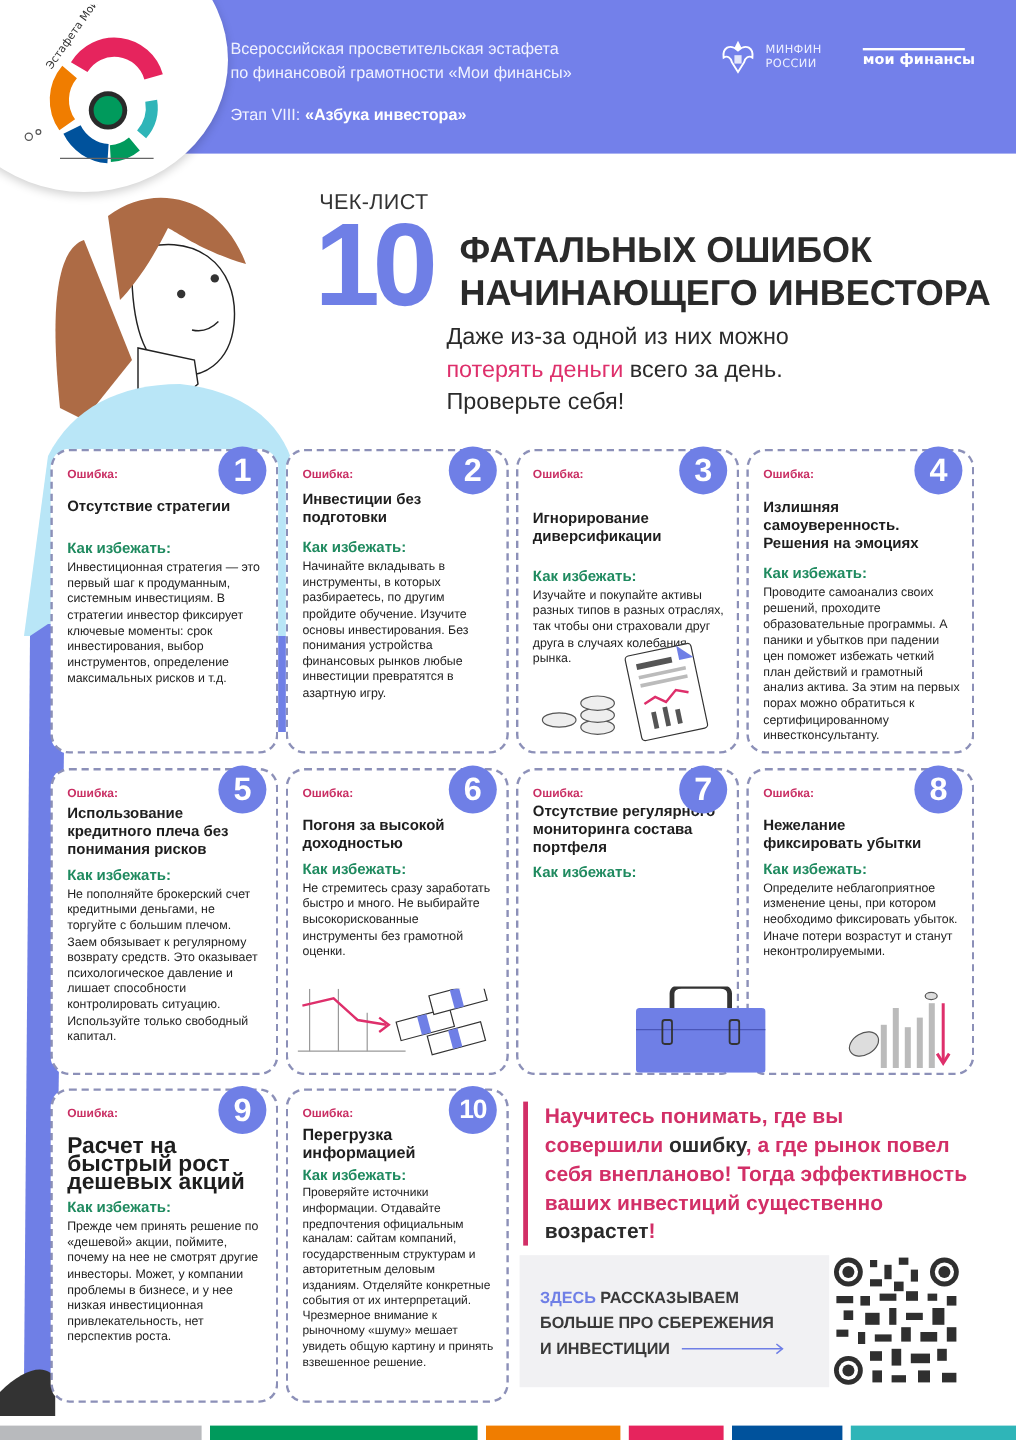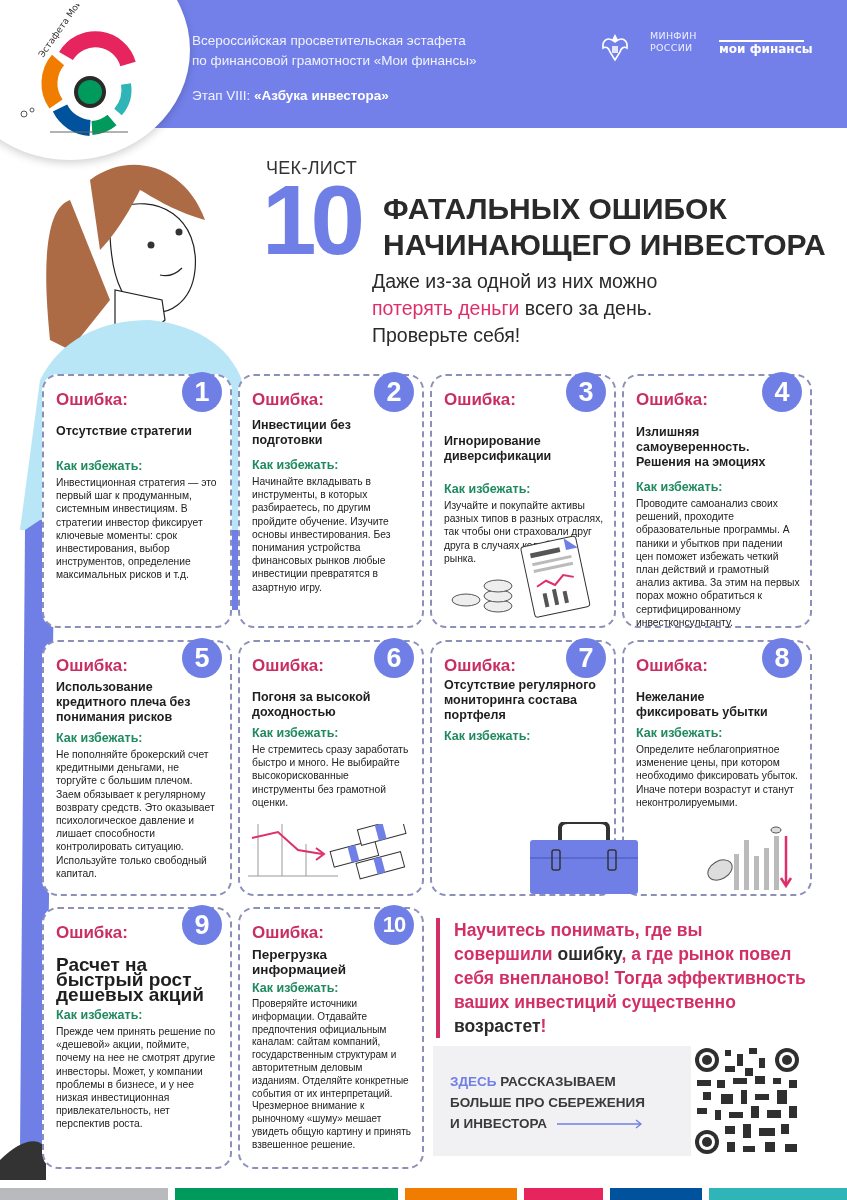--- a/index.html
+++ b/index.html
@@ -7,39 +7,39 @@
   body { position: relative; font-family: "DejaVu Sans", "Liberation Sans", sans-serif; color: #222; }
 
   .header { position: absolute; left: 0; top: 0; width: 847px; height: 128px; background: #7380ea; }
   .logo-circle { position: absolute; left: -50px; top: -60px; width: 240px; height: 220px; border-radius: 50%; background: #fff; box-shadow: 0 3px 8px rgba(0,0,0,0.18); z-index: 3; }
   .logo-svg { position: absolute; left: 8px; top: 4px; z-index: 4; }
   .hdr-line1, .hdr-line2, .hdr-stage { position: absolute; left: 192px; color: #f1f2ff; font-family: "Liberation Sans", sans-serif; font-size: 13.5px; font-weight: 300; }
   .hdr-line1 { top: 33px; }
   .hdr-line2 { top: 53px; }
   .hdr-stage { top: 88px; }
   .hdr-stage b { font-weight: 700; color: #fff; }
-  .minfin { position: absolute; left: 600px; top: 30px; display: flex; align-items: flex-start; gap: 20px; }
+  .minfin { position: absolute; left: 600px; top: 30px; display: flex; align-items: center; gap: 8px; }
   .minfin-text { color: #eef0ff; font-size: 9.5px; line-height: 12px; letter-spacing: 0.3px; }
   .moi { position: absolute; left: 719px; top: 42px; color: #fff; font-weight: 700; font-size: 12px; }
   .moi-bar { position: absolute; left: 719px; top: 40px; width: 85px; height: 2px; background: #fff; }
 
   .checklist-label { position: absolute; left: 266px; top: 158px; font-family: "Liberation Sans", sans-serif; font-size: 18px; color: #333; letter-spacing: 0.3px; }
   .big-ten { position: absolute; left: 262px; top: 170px; font-family: "Liberation Sans", sans-serif; font-weight: 700; font-size: 98px; color: #6f7fe6; letter-spacing: -6px; line-height: 100px; }
   .title-1, .title-2 { position: absolute; left: 383px; font-family: "Liberation Sans", sans-serif; font-weight: 700; font-size: 30px; color: #2a2a2a; }
   .title-1 { top: 192px; }
   .title-2 { top: 228px; }
   .subtitle { position: absolute; left: 372px; top: 268px; font-family: "Liberation Sans", sans-serif; font-size: 19.5px; color: #2a2a2a; line-height: 27px; font-weight: 500; }
   .subtitle .accent { color: #de2f6b; }
 
   .person { position: absolute; left: 0; top: 150px; z-index: 0; }
 
   .card { position: absolute; background: #fff; border: 2px dashed #8c90b8; border-radius: 16px; padding: 14px 10px 10px 12px; z-index: 2; }
   .badge { position: absolute; width: 40px; height: 40px; border-radius: 50%; background: #6f7fe6; color: #fff; font-family: "Liberation Sans", sans-serif; font-weight: 700; font-size: 27px; display: flex; align-items: center; justify-content: center; top: -4px; right: 8px; }
   .badge.small { font-size: 22px; letter-spacing: -1px; }
-  .err-label { color: #c92e63; font-weight: 700; font-size: 17px; font-family: "Liberation Sans", sans-serif; }
+  .err-label { color: #c92e63; font-weight: 700; font-size: 10px; font-family: "Liberation Sans", sans-serif; }
   .err-title { font-weight: 700; font-size: 12.5px; color: #1e1e1e; margin-top: 6px; line-height: 15px; font-family: "Liberation Sans", sans-serif; }
   .how-label { color: #1f8a5f; font-weight: 700; font-size: 12.5px; margin-top: 10px; font-family: "Liberation Sans", sans-serif; }
   .how-text { font-size: 10.3px; color: #222; line-height: 13.2px; margin-top: 3px; font-family: "Liberation Sans", sans-serif; }
 
   .cta { position: absolute; left: 436px; top: 918px; width: 370px; border-left: 4px solid #d22f67; padding-left: 14px; font-family: "Liberation Sans", sans-serif; font-weight: 700; font-size: 17.5px; line-height: 24px; color: #d22f67; }
   .cta .dark { color: #2b2b2b; text-align: right; }
 
   .qr-box { position: absolute; left: 433px; top: 1046px; width: 258px; height: 110px; background: #f1f1f3; }
   .qr-text { position: absolute; left: 450px; top: 1071px; font-family: "Liberation Sans", sans-serif; font-weight: 700; font-size: 13.5px; line-height: 21px; color: #3a3a3a; }
   .qr-text .here { color: #6f7fe6; }
@@ -248,21 +248,21 @@
   <div class="how-label" style="margin-top:4px">Как избежать:</div>
   <div class="how-text" style="font-size:10px;line-height:12.8px">Проверяйте источники информации. Отдавайте предпочтения официальным каналам: сайтам компаний, государственным структурам и авторитетным деловым изданиям. Отделяйте конкретные события от их интерпретаций. Чрезмерное внимание к рыночному «шуму» мешает увидеть общую картину и принять взвешенное решение.</div>
 </div>
 
 <div class="cta"><span>Научитесь понимать, где вы совершили </span><span class="dark">ошибку</span><span>, а где рынок повел себя внепланово! Тогда эффективность ваших инвестиций существенно </span><span class="dark">возрастет</span><span>!</span></div>
 
 <div class="qr-box"></div>
 <div class="qr-text">
   <div><span class="here">ЗДЕСЬ</span><span> РАССКАЗЫВАЕМ</span></div>
   <div>БОЛЬШЕ ПРО СБЕРЕЖЕНИЯ</div>
-  <div><span>И ИНВЕСТОРА</span><svg class="arrow" width="86" height="10" viewBox="0 0 86 10">
+  <div><span>И ИНВЕСТИЦИИ</span><svg class="arrow" width="86" height="10" viewBox="0 0 86 10">
         <line x1="0" y1="5" x2="84" y2="5" stroke="#6f7fe6" stroke-width="1.3"></line>
         <path d="M79 1 L84 5 L79 9" fill="none" stroke="#6f7fe6" stroke-width="1.3"></path>
       </svg></div>
 </div>
 <svg class="qr" viewBox="0 0 108 110">
   <rect width="108" height="110" fill="#fff"></rect>
   <g fill="#2f2f2f">
     <circle cx="14" cy="14" r="12"></circle>
       <circle cx="14" cy="14" r="8" fill="#fff"></circle>
       <circle cx="14" cy="14" r="5"></circle>

